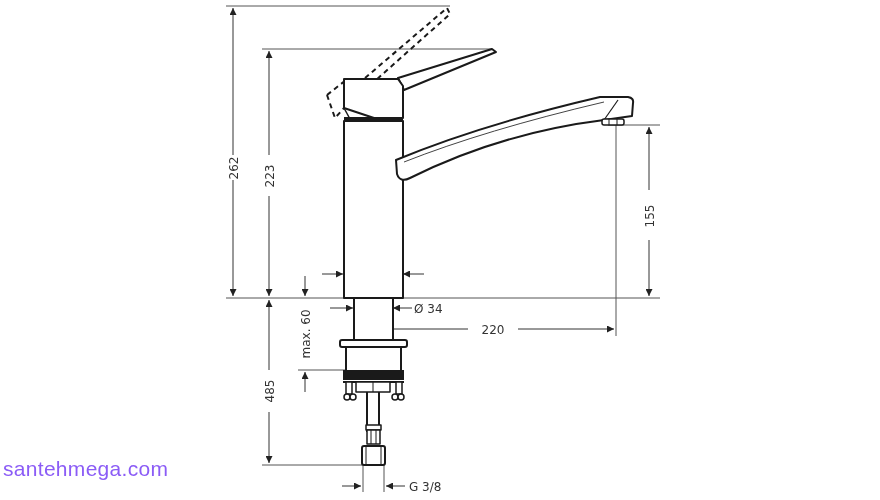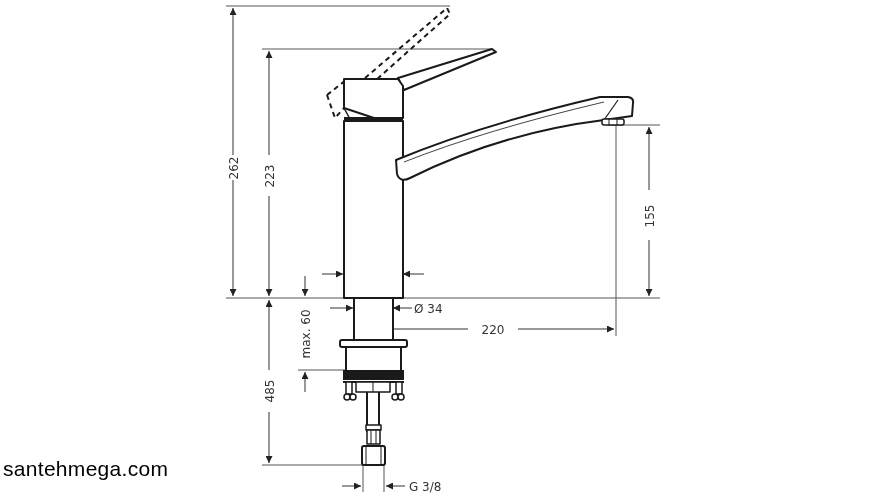--- a/index.html
+++ b/index.html
@@ -2,21 +2,21 @@
 <html><head>
   <meta charset="utf-8">
   <style>
     html, body { margin: 0; padding: 0; background: #ffffff; }
     body { width: 880px; height: 500px; overflow: hidden; position: relative; }
     #canvas { position: absolute; left: 0; top: 0; width: 880px; height: 500px; }
     .dim-text { font-family: "DejaVu Sans", sans-serif; font-size: 12px; fill: #333333; }
     .watermark {
       position: absolute; left: 3px; top: 457px;
       font-family: "Liberation Sans", sans-serif; font-size: 21px;
-      color: #000000; letter-spacing: 0.3px;
+      color: #8b5cf6; letter-spacing: 0.3px;
     }
   </style>
 </head>
 <body>
 
 <svg id="canvas" viewBox="0 0 880 500" xmlns="http://www.w3.org/2000/svg">
   <defs>
     <marker id="arrow" viewBox="0 0 10 10" refX="10" refY="5" markerWidth="7" markerHeight="7" orient="auto-start-reverse">
       <path d="M0,0 L10,5 L0,10 z" fill="#222"></path>
     </marker>

